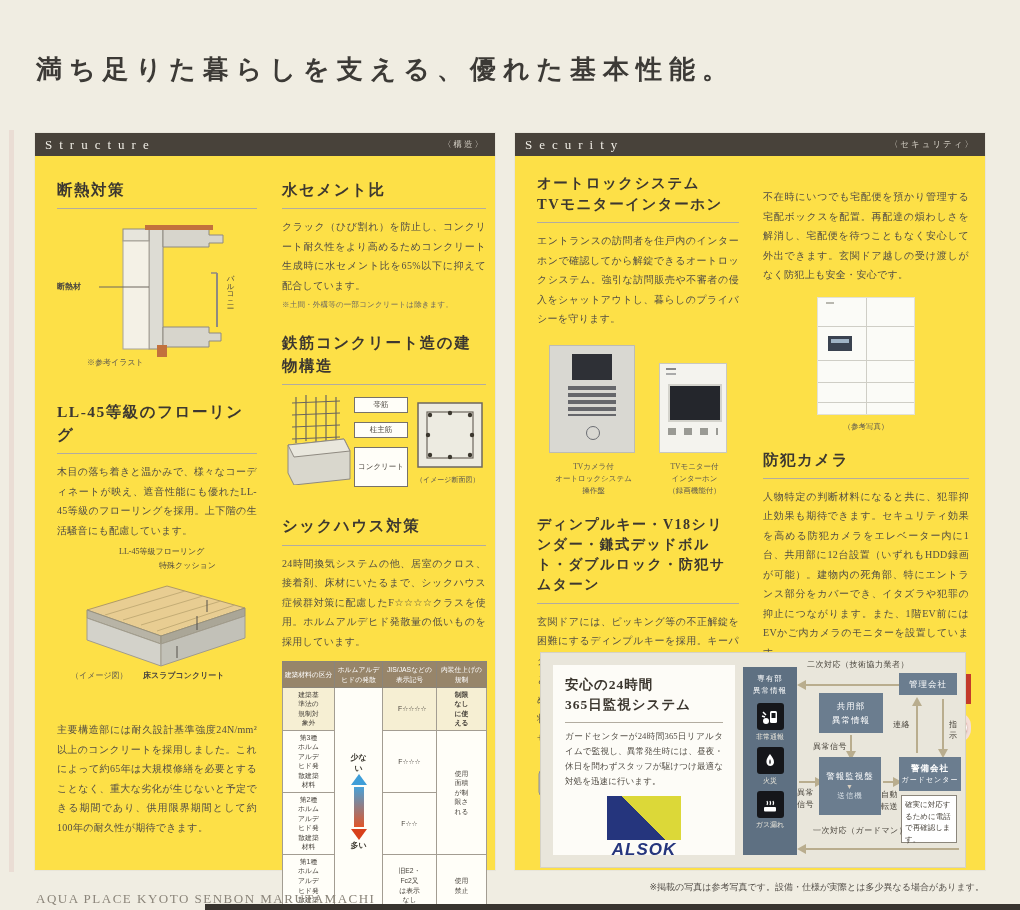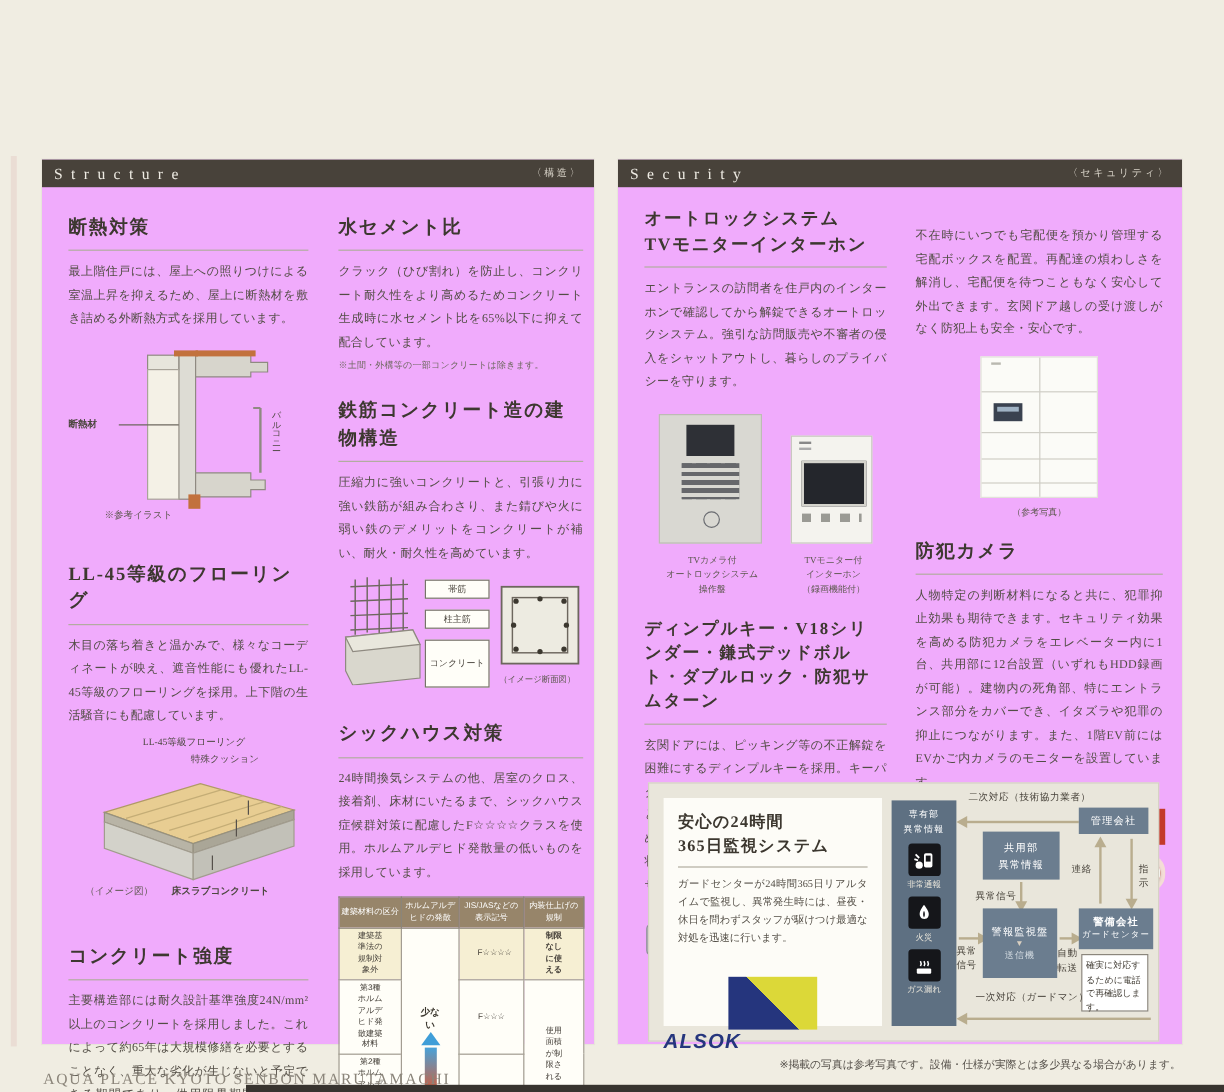--- a/index.html
+++ b/index.html
@@ -1,20 +1,20 @@
 <!DOCTYPE html>
 <html><head>
 <meta charset="utf-8">
 <style>
   html,body{margin:0;padding:0;background:#e7e4d9;}
   #canvas{position:relative;width:1020px;height:910px;background:#f0ede2;overflow:hidden;
           font-family:"Liberation Serif","DejaVu Serif",serif;color:#4c473f;}
   .a{position:absolute;}
   .pagetitle{position:absolute;left:36px;top:52px;font-size:26px;font-weight:600;color:#3c3a36;letter-spacing:7px;}
-  .panel{position:absolute;top:133px;height:737px;background:#f0abfc;box-shadow:0 0 0 1px rgba(0,0,0,0.03);}
+  .panel{position:absolute;top:133px;height:737px;background:#fde047;box-shadow:0 0 0 1px rgba(0,0,0,0.03);}
   .phdr{position:absolute;left:0;top:0;right:0;height:23px;background:#48423a;color:#efece4;
         display:flex;justify-content:space-between;align-items:center;padding:0 10px;box-sizing:border-box;}
   .phdr .en{font-size:13px;letter-spacing:7px;}
   .phdr .jp{font-size:8.5px;letter-spacing:2px;color:#d8d3c8;}
   .col{position:absolute;}
   .h{font-size:15.5px;font-weight:bold;color:#3d3830;letter-spacing:1.5px;border-bottom:1px solid #b2aca0;padding-bottom:7px;line-height:1.45;}
   .b{font-size:10px;line-height:1.95;color:#524d45;text-align:justify;letter-spacing:0.3px;margin-top:8px;}
   .note{font-size:7.5px;color:#6e6960;margin-top:5px;letter-spacing:0.2px;}
   .cap{font-size:8px;color:#5d584f;}
   .sec{margin-bottom:26px;position:relative;}
@@ -46,32 +46,32 @@
   .redpill{background:#c33a2a;color:#fff;font-family:"Liberation Sans","DejaVu Sans",sans-serif;font-weight:bold;text-align:center;}
   .sans{font-family:"Liberation Sans","DejaVu Sans",sans-serif;}
 </style>
 </head>
 <body>
 
 <div id="canvas">
 
   <div class="a" style="left:9px;top:130px;width:5px;height:742px;background:#e5d0c9;opacity:.55;"></div>
 
+  <div class="pagetitle">満ち足りた暮らしを支える、優れた基本性能。</div>
 
   <section class="panel" style="left:35px;width:460px;">
     <div class="phdr">
       <span class="en">Structure</span>
       <span class="jp">〈構造〉</span>
     </div>
 
     <div class="col" style="left:22px;top:46px;width:200px;">
 
       <div class="sec">
         <div class="h">断熱対策</div>
-        <div class="b">最上階住戸には、屋上への照りつけによる室温上昇を抑えるため、屋上に断熱材を敷き詰める外断熱方式を採用しています。</div>
         <div style="position:relative;height:160px;margin-top:6px;">
           <svg width="200" height="150" style="position:absolute;left:0;top:0;">
             <rect x="92" y="14" width="14" height="120" fill="#dddcd4" stroke="#8f8a81" stroke-width="1"></rect>
             <rect x="66" y="14" width="26" height="12" fill="#e7e5dc" stroke="#8f8a81"></rect>
             <path d="M106 14 h46 v6 h14 v8 h-14 v4 h-46 z" fill="#d7d5cc" stroke="#8f8a81"></path>
             <rect x="106" y="10" width="50" height="5" fill="#c2713d"></rect>
             <rect x="88" y="10" width="20" height="5" fill="#c2713d"></rect>
             <path d="M106 112 h46 v6 h12 v8 h-12 v6 h-46 z" fill="#d7d5cc" stroke="#8f8a81"></path>
             <rect x="100" y="130" width="10" height="12" fill="#c2713d"></rect>
             <line x1="160" y1="58" x2="160" y2="112" stroke="#8f8a81" stroke-width="2"></line>
@@ -106,37 +106,35 @@
             <line x1="150" y1="26" x2="150" y2="38" stroke="#55504a"></line>
             <line x1="140" y1="42" x2="140" y2="56" stroke="#55504a"></line>
             <line x1="120" y1="72" x2="120" y2="84" stroke="#55504a"></line>
           </svg>
           <span class="cap" style="position:absolute;left:14px;top:126px;">（イメージ図）</span>
           <span class="lbl" style="position:absolute;left:86px;top:126px;font-weight:bold;">床スラブコンクリート</span>
         </div>
       </div>
 
       <div class="sec">
-        <div class="h">コンクリート強度</div>
         <div class="b">主要構造部には耐久設計基準強度24N/mm²以上のコンクリートを採用しました。これによって約65年は大規模修繕を必要とすることなく、重大な劣化が生じないと予定できる期間であり、供用限界期間として約100年の耐久性が期待できます。</div>
 
       </div>
     </div>
 
     <div class="col" style="left:247px;top:46px;width:204px;">
 
       <div class="sec" style="margin-bottom:22px;">
         <div class="h">水セメント比</div>
         <div class="b">クラック（ひび割れ）を防止し、コンクリート耐久性をより高めるためコンクリート生成時に水セメント比を65%以下に抑えて配合しています。</div>
         <div class="note">※土間・外構等の一部コンクリートは除きます。</div>
       </div>
 
       <div class="sec" style="margin-bottom:20px;">
         <div class="h">鉄筋コンクリート造の建物構造</div>
-        <div class="b">圧縮力に強いコンクリートと、引張り力に強い鉄筋が組み合わさり、また錆びや火に弱い鉄のデメリットをコンクリートが補い、耐火・耐久性を高めています。</div>
         <div style="position:relative;height:104px;margin-top:6px;">
           <svg width="70" height="92" style="position:absolute;left:0;top:2px;">
             <g stroke="#6d675e" stroke-width="1.2">
               <line x1="14" y1="4" x2="14" y2="50"></line>
                 <line x1="24" y1="2" x2="24" y2="48"></line>
               <line x1="34" y1="4" x2="34" y2="50"></line>
                 <line x1="44" y1="2" x2="44" y2="48"></line>
               <line x1="54" y1="4" x2="54" y2="50"></line>
               <line x1="10" y1="10" x2="58" y2="8"></line>
                 <line x1="10" y1="22" x2="58" y2="20"></line>
@@ -336,21 +334,21 @@
       </div>
     </div>
 
     <div class="a" style="left:25px;top:519px;width:424px;height:214px;background:#e9e6db;border:1px solid #d6d2c5;">
       <div class="a" style="left:12px;top:12px;width:182px;height:190px;background:#fdfcf7;">
         <div style="margin:10px 12px 0;font-size:13.5px;font-weight:bold;color:#3c372f;letter-spacing:1px;line-height:1.5;border-bottom:1px solid #b2aca0;padding-bottom:6px;">
           <span>安心の24時間</span><br>
           <span>365日監視システム</span>
         </div>
         <div style="margin:6px 12px 0;font-size:8.6px;line-height:1.75;text-align:justify;color:#524d45;">ガードセンターが24時間365日リアルタイムで監視し、異常発生時には、昼夜・休日を問わずスタッフが駆けつけ最適な対処を迅速に行います。</div>
-        <div style="margin-top:25px;">
+        <div style="margin-top:7px;text-align:center;">
           <div style="width:74px;height:44px;margin:0 auto;background:linear-gradient(45deg,#25357d 50%,#dcd838 50%);"></div>
           <div class="sans" style="font-size:17px;font-weight:bold;font-style:italic;color:#25357d;letter-spacing:1px;">ALSOK</div>
         </div>
       </div>
 
       <div class="a" style="left:202px;top:14px;width:54px;height:188px;background:#5e7082;text-align:center;">
         <div class="sans" style="color:#fff;font-size:7.5px;line-height:1.6;margin-top:6px;letter-spacing:1px;">
           <span>専有部</span><br><span>異常情報</span>
         </div>
         <div style="margin-top:6px;">

